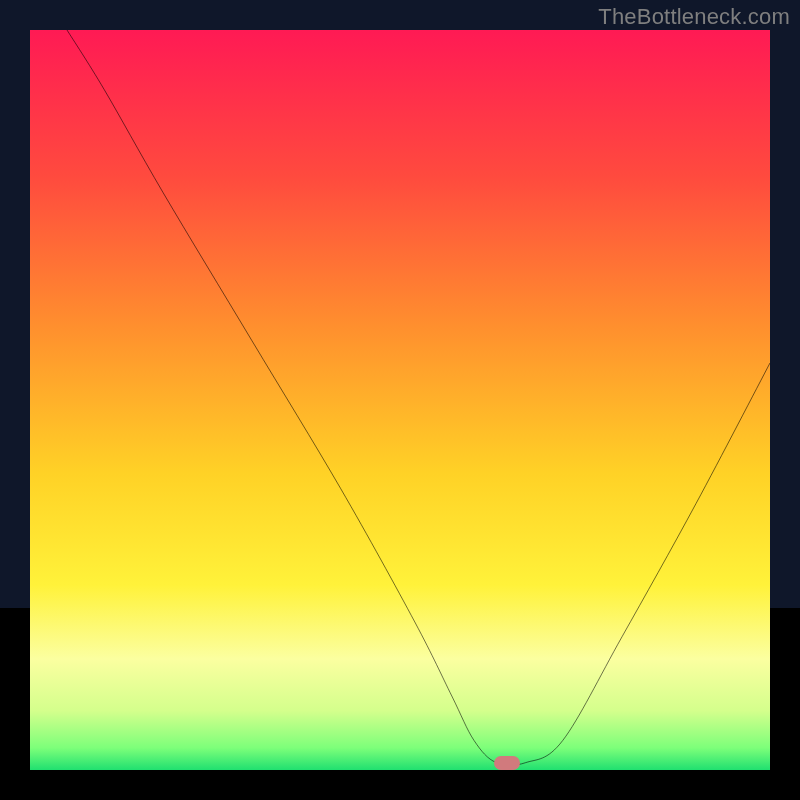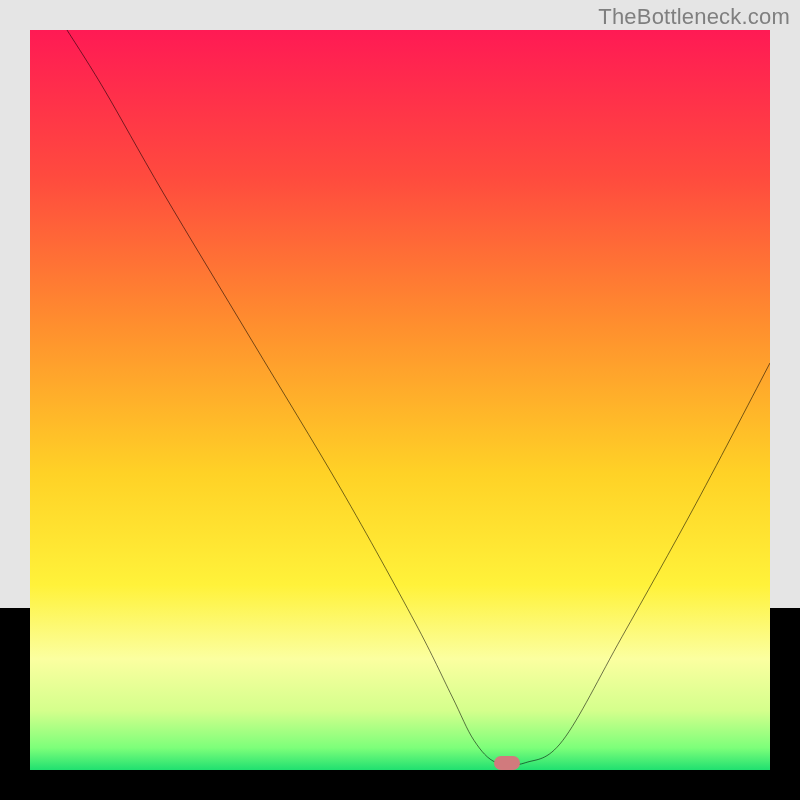--- a/index.html
+++ b/index.html
@@ -8,21 +8,21 @@
     width: 800px;
     height: 800px;
     background: #000;
     overflow: hidden;
     font-family: Arial, Helvetica, sans-serif;
   }
   .frame {
     position: relative;
     width: 800px;
     height: 608px;
-    background: #e5e5e5;
+    background: #0f172a;
   }
   .watermark {
     position: absolute;
     top: 4px;
     right: 10px;
     color: #7f7f7f;
     font-size: 22px;
     font-weight: 500;
     letter-spacing: 0.2px;
   }

